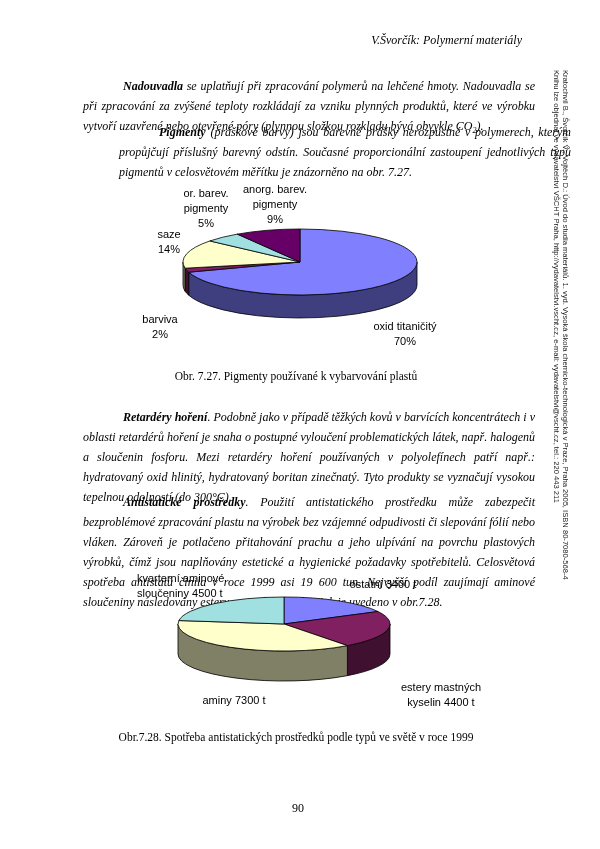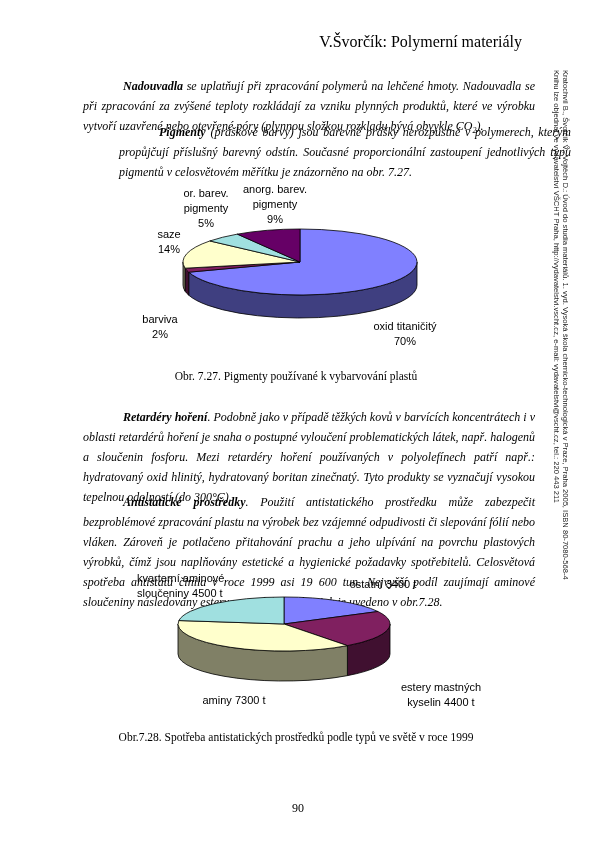--- a/index.html
+++ b/index.html
@@ -1,17 +1,17 @@
 <!DOCTYPE html>
 <html><head>
 <meta charset="utf-8">
 <style>
   html, body { margin: 0; padding: 0; background: #ffffff; }
   body { width: 600px; height: 849px; position: relative; overflow: hidden; font-family: "Liberation Serif", serif; color: #000; }
-  .header { position: absolute; top: 33px; right: 78px; font-size: 16px; text-align: right; }
+  .header { position: absolute; top: 33px; right: 78px; font-style: italic; font-size: 12px; text-align: right; }
   .para { position: absolute; left: 83px; width: 452px; font-size: 12px; line-height: 20px; text-align: justify; font-style: italic; }
   .para .indent { display: inline-block; width: 40px; }
   .p1 { top: 76px; }
   .p2 { top: 122px; margin-left: 36px; }
   .p3 { top: 407px; }
   .p4 { top: 468px; margin-top: 24px; }
   .caption { position: absolute; font-size: 11.5px; width: 600px; text-align: center; left: 0; }
   .cap1 { top: 370px; left: -4px; }
   .cap2 { top: 731px; left: -4px; }
   .pagenum { position: absolute; top: 801px; left: 0; width: 600px; text-align: center; font-size: 12px; left: -2px; }

